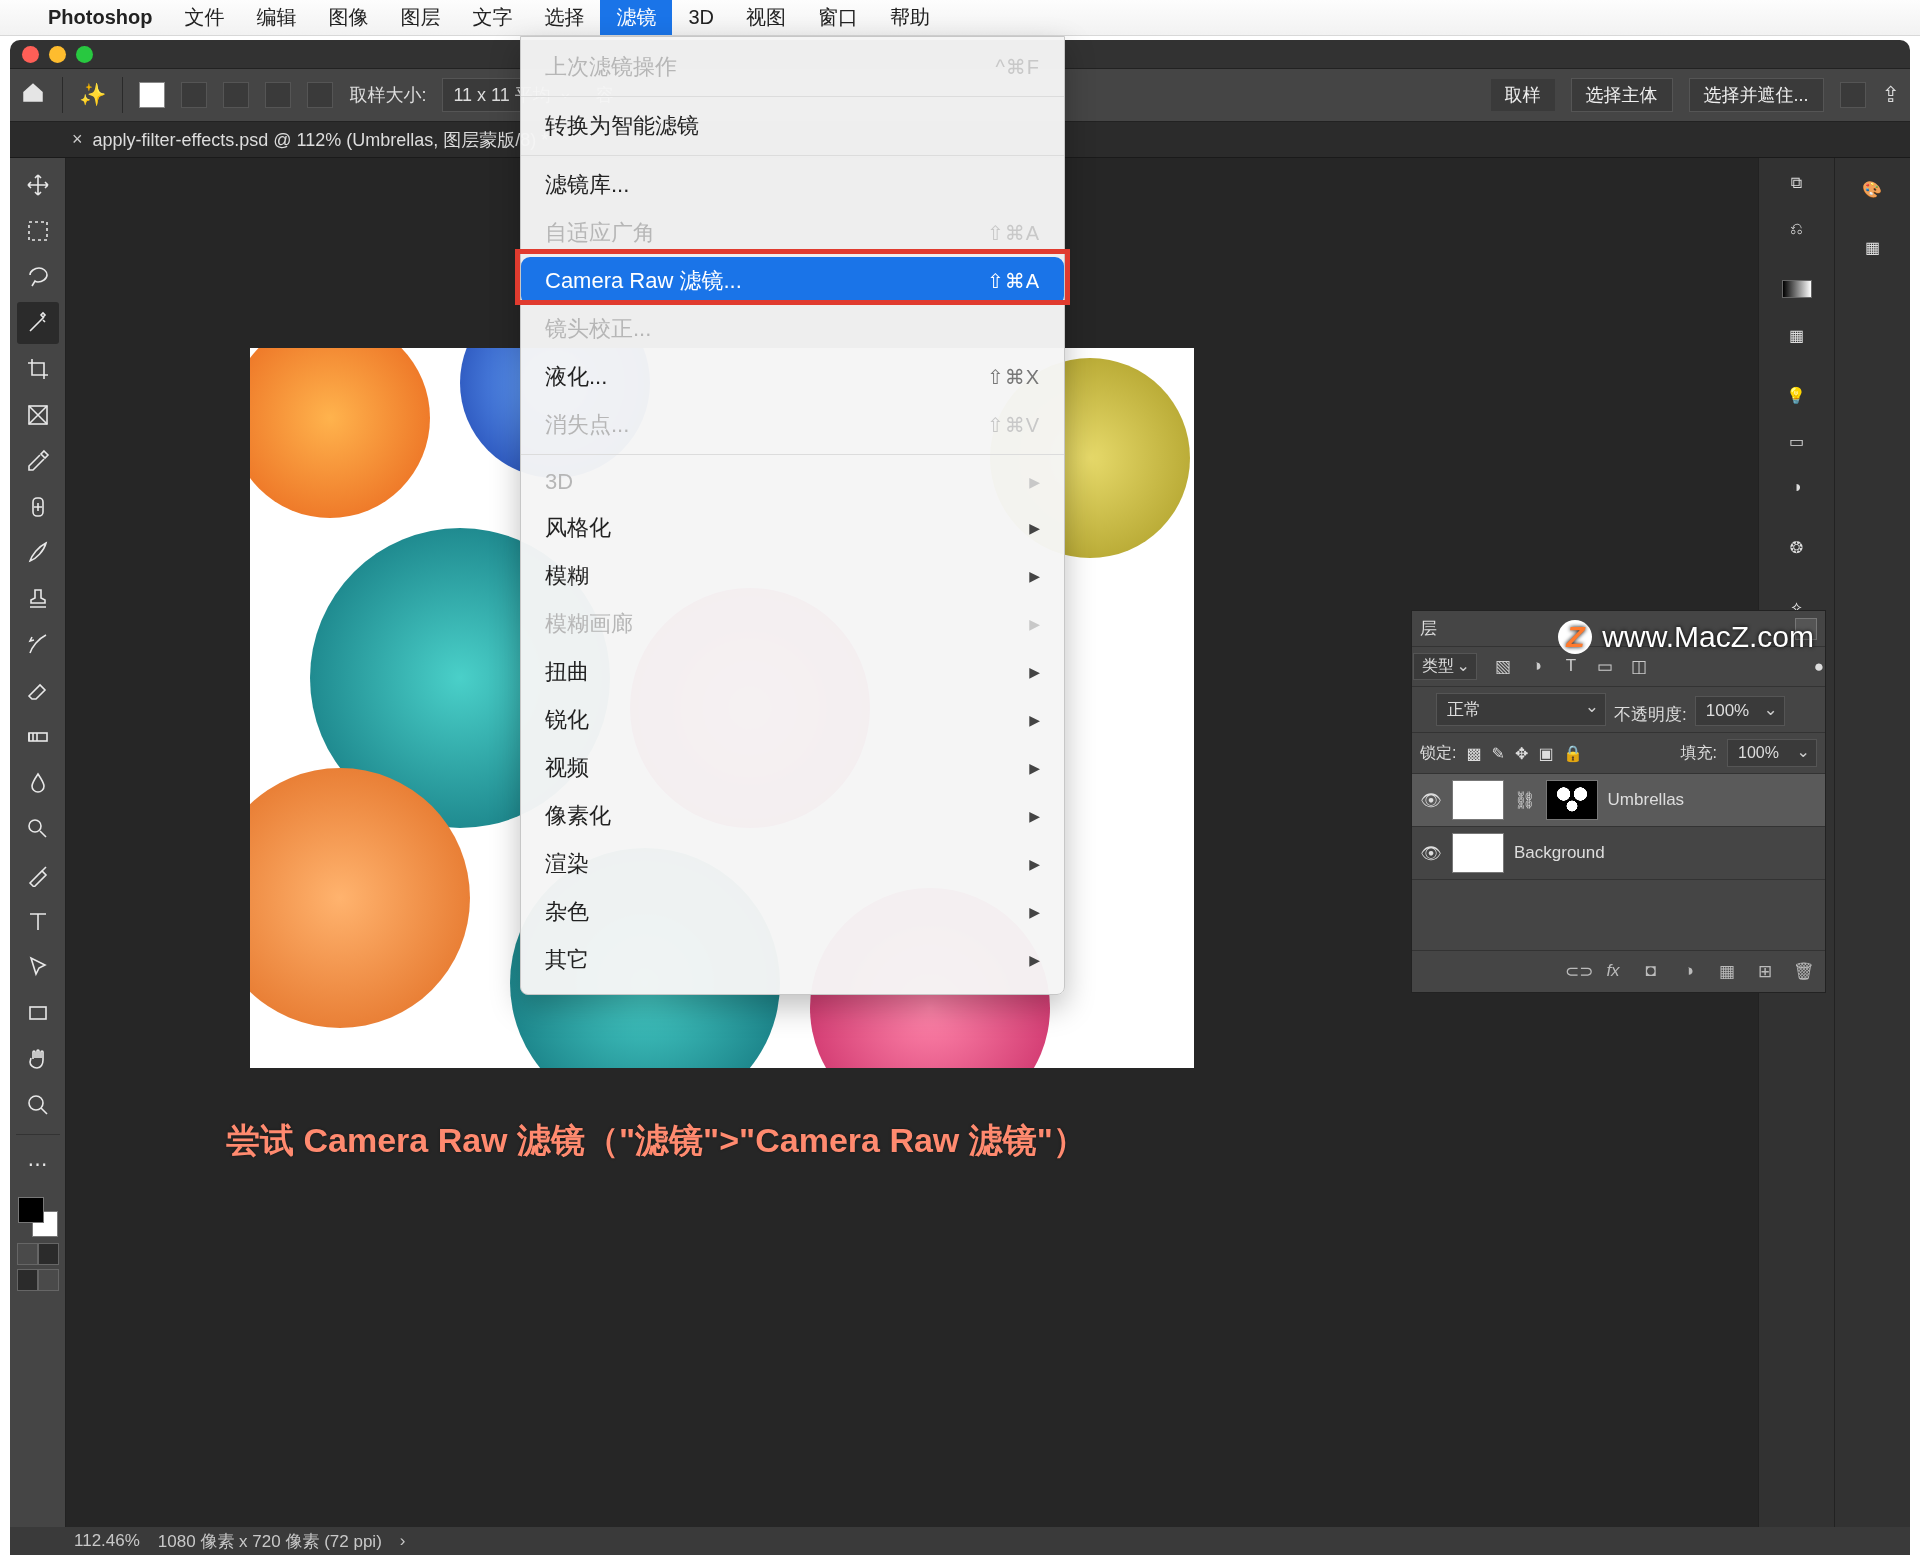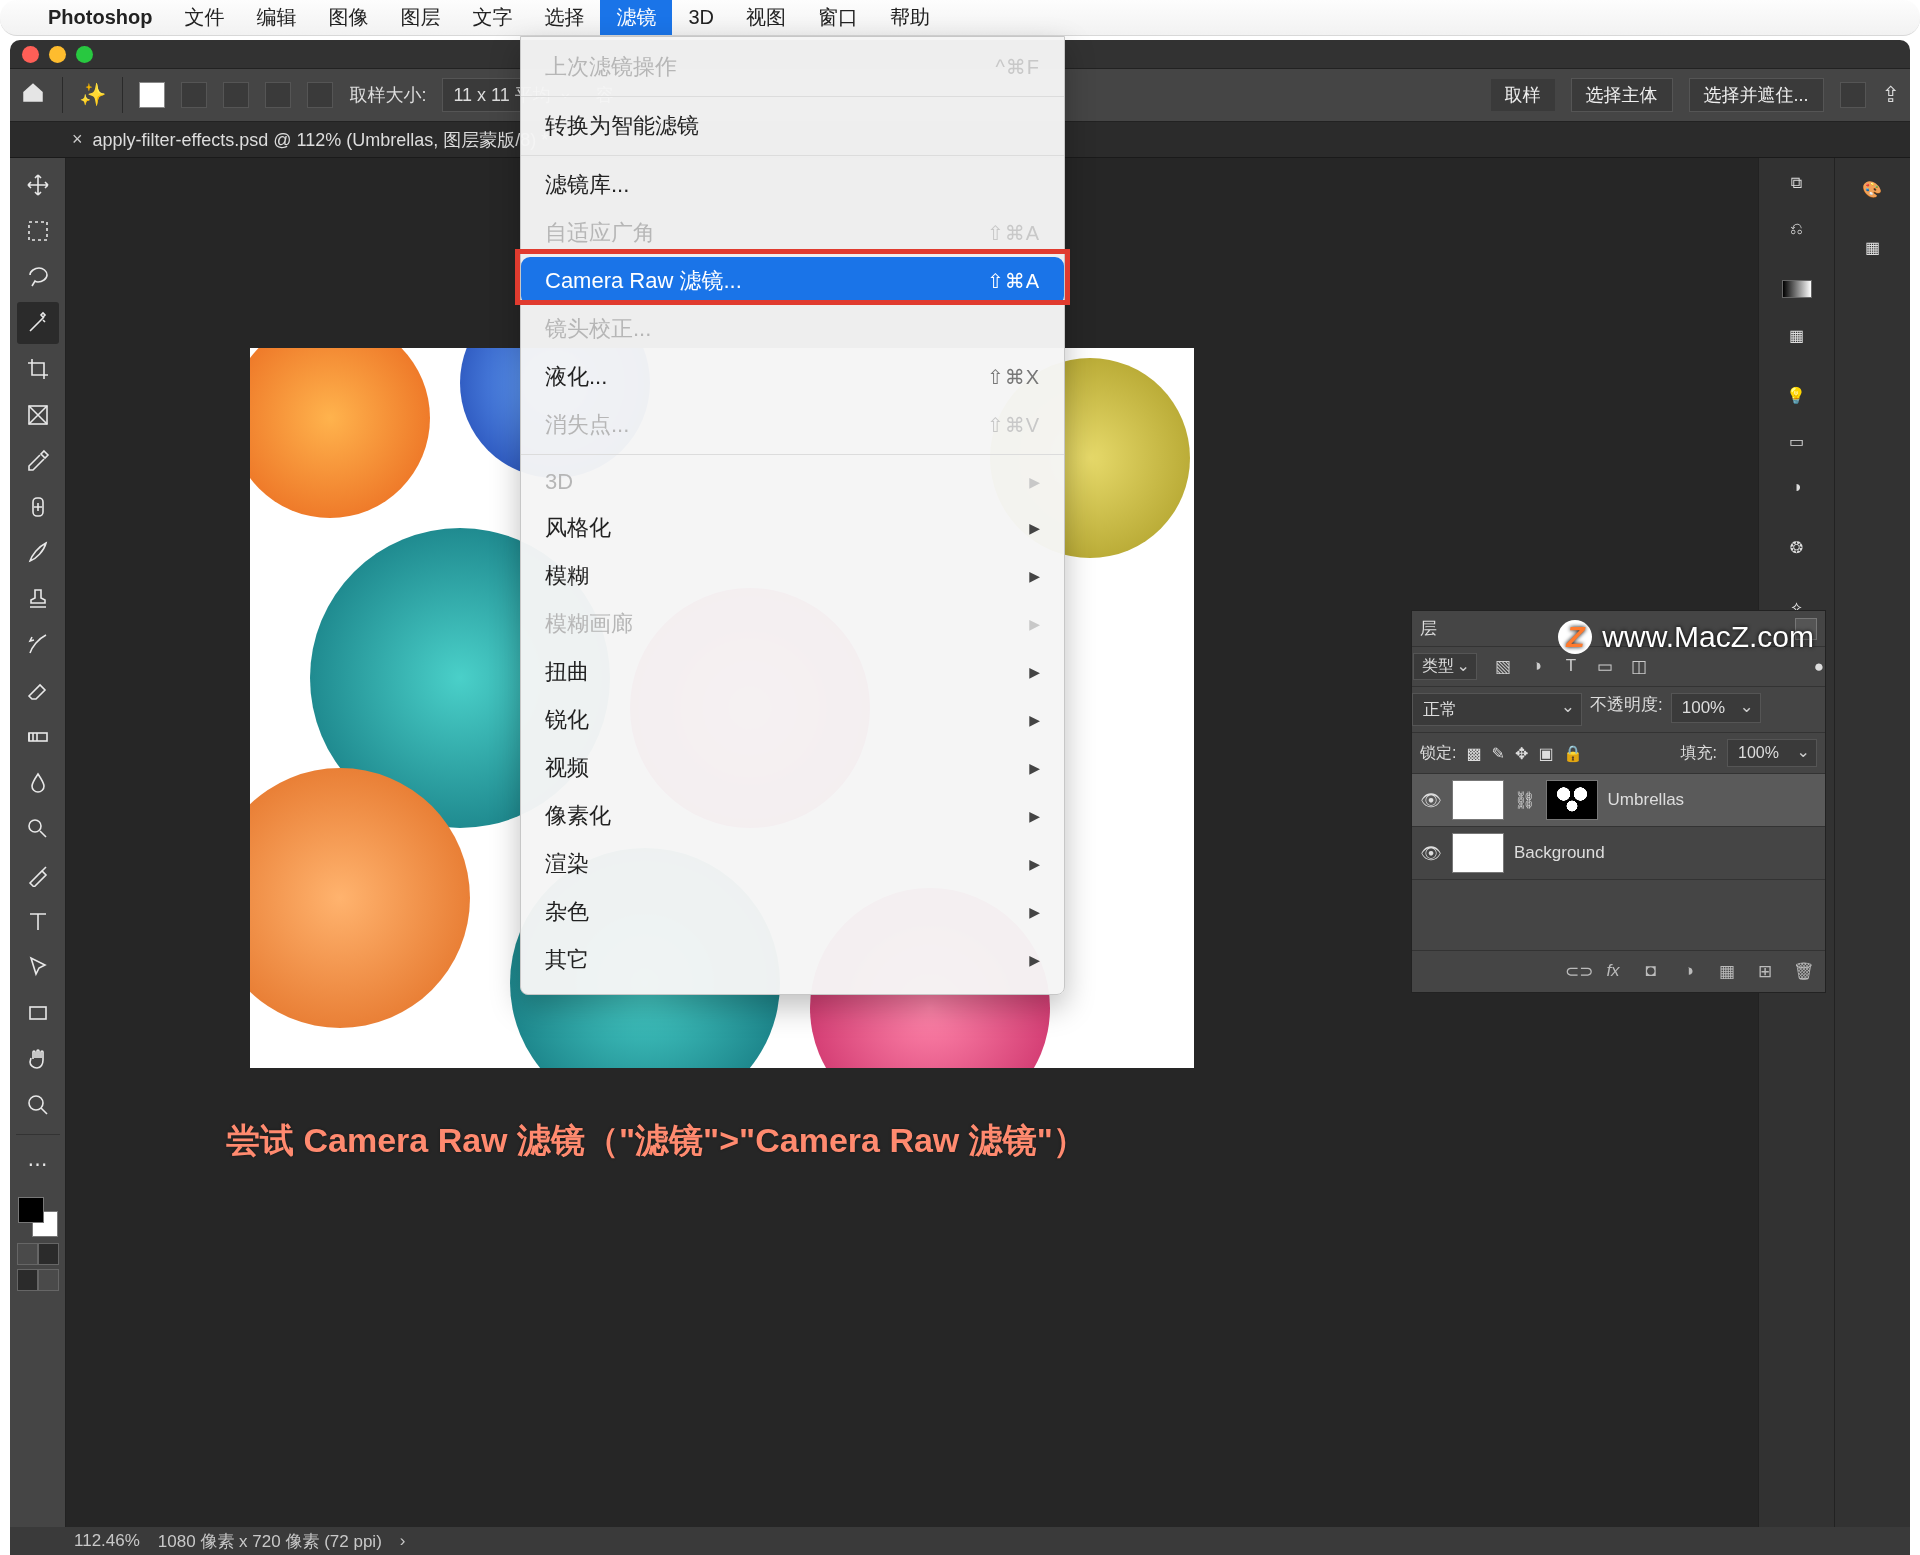--- a/index.html
+++ b/index.html
@@ -1,19 +1,19 @@
 <!DOCTYPE html>
 <html><head>
 <meta charset="utf-8">
 <style>
 * { margin: 0; padding: 0; box-sizing: border-box; font-family: -apple-system, "Helvetica Neue", Arial, sans-serif; }
 body { background: #fff; width: 1920px; height: 1555px; overflow: hidden; position: relative; }
 
 
-.mac-menubar { height: 36px; background: linear-gradient(#fdfdfd,#f2f2f2); display: flex; align-items: center; padding: 0 14px; font-size: 20px; color: #222; border-bottom: 1px solid #d8d8d8; border-radius: 17px;}
+.mac-menubar { height: 36px; background: linear-gradient(#fdfdfd,#f2f2f2); display: flex; align-items: center; padding: 0 14px; font-size: 20px; color: #222; border-bottom: 1px solid #d8d8d8;}
 .mac-menubar .apple { font-size: 24px; margin-right: 18px; }
 .mac-menubar .item { padding: 0 16px; height: 100%; display: flex; align-items: center; }
 .mac-menubar .appname { font-weight: 700; }
 .mac-menubar .item.active { background: #1a74e8; color: #fff; }
 
 
 .window { position: absolute; left: 10px; top: 40px; right: 10px; bottom: 0; background: #323232; border-top-left-radius: 10px; border-top-right-radius: 10px; overflow: hidden;}
 .titlebar { height: 28px; display: flex; align-items: center; padding-left: 12px; gap: 10px;}
 .circle { width: 17px; height: 17px; border-radius: 50%; }
 .red { background: #ff5f57; } .yellow { background: #febc2e; } .green { background: #28c840; }
@@ -63,21 +63,21 @@
 
 
 .layers-panel { position: absolute; right: 84px; top: 570px; width: 415px; background: #454545; border: 1px solid #222; color:#ddd; font-size:17px;}
 .lp-head { display:flex; padding:6px 8px; gap:12px; align-items:center; border-bottom:1px solid #333;}
 .lp-tabs { display:flex; gap:18px;}
 .lp-head .lay-icon { margin-left:auto; width:22px; height:22px; background:#555; border:1px solid #777;}
 .lp-filter { display:flex; align-items:center; gap:10px; padding:6px 1px; border-bottom:1px solid #333;}
 .lp-filter .dropdown { font-size:16px; padding:2px 22px 2px 8px;}
 .lp-icons { display:flex; gap:14px; margin-left:6px;}
 .lp-icons span { width:20px; text-align:center; color:#ccc;}
-.lp-row2 { display:flex; align-items:flex-start; padding:6px 0; gap:8px; border-bottom:1px solid #333;}
+.lp-row2 { display:flex; align-items:flex-end; padding:6px 24px; gap:8px; border-bottom:1px solid #333;}
 .lp-row2 .dropdown { flex:0 0 170px;}
 .lp-row3 { display:flex; align-items:center; padding:6px 8px; gap:10px; border-bottom:1px solid #333; font-size:16px;}
 .layer-item { display:flex; align-items:center; padding:6px 8px; gap:10px; border-bottom:1px solid #333;}
 .layer-item.sel { background:#5a5a5a;}
 .eye { width:22px; text-align:center;}
 .thumb { width:52px; height:40px; border:1px solid #777; background:#fff; background-image: linear-gradient(45deg,#ff6,#f6a),linear-gradient(135deg,#6cf,#a6f); background-blend-mode: screen;}
 .mask { width:52px; height:40px; border:1px solid #777; background:#000; position:relative;}
 .mask::before { content:""; position:absolute; inset:4px; background: radial-gradient(circle at 30% 30%, #fff 18%, transparent 19%), radial-gradient(circle at 70% 30%, #fff 18%, transparent 19%), radial-gradient(circle at 50% 70%, #fff 18%, transparent 19%);}
 .thumb.white { background:#fff;}
 .lp-foot { display:flex; gap:18px; padding:10px 12px; color:#bbb; border-top:1px solid #333; justify-content:flex-end;}

